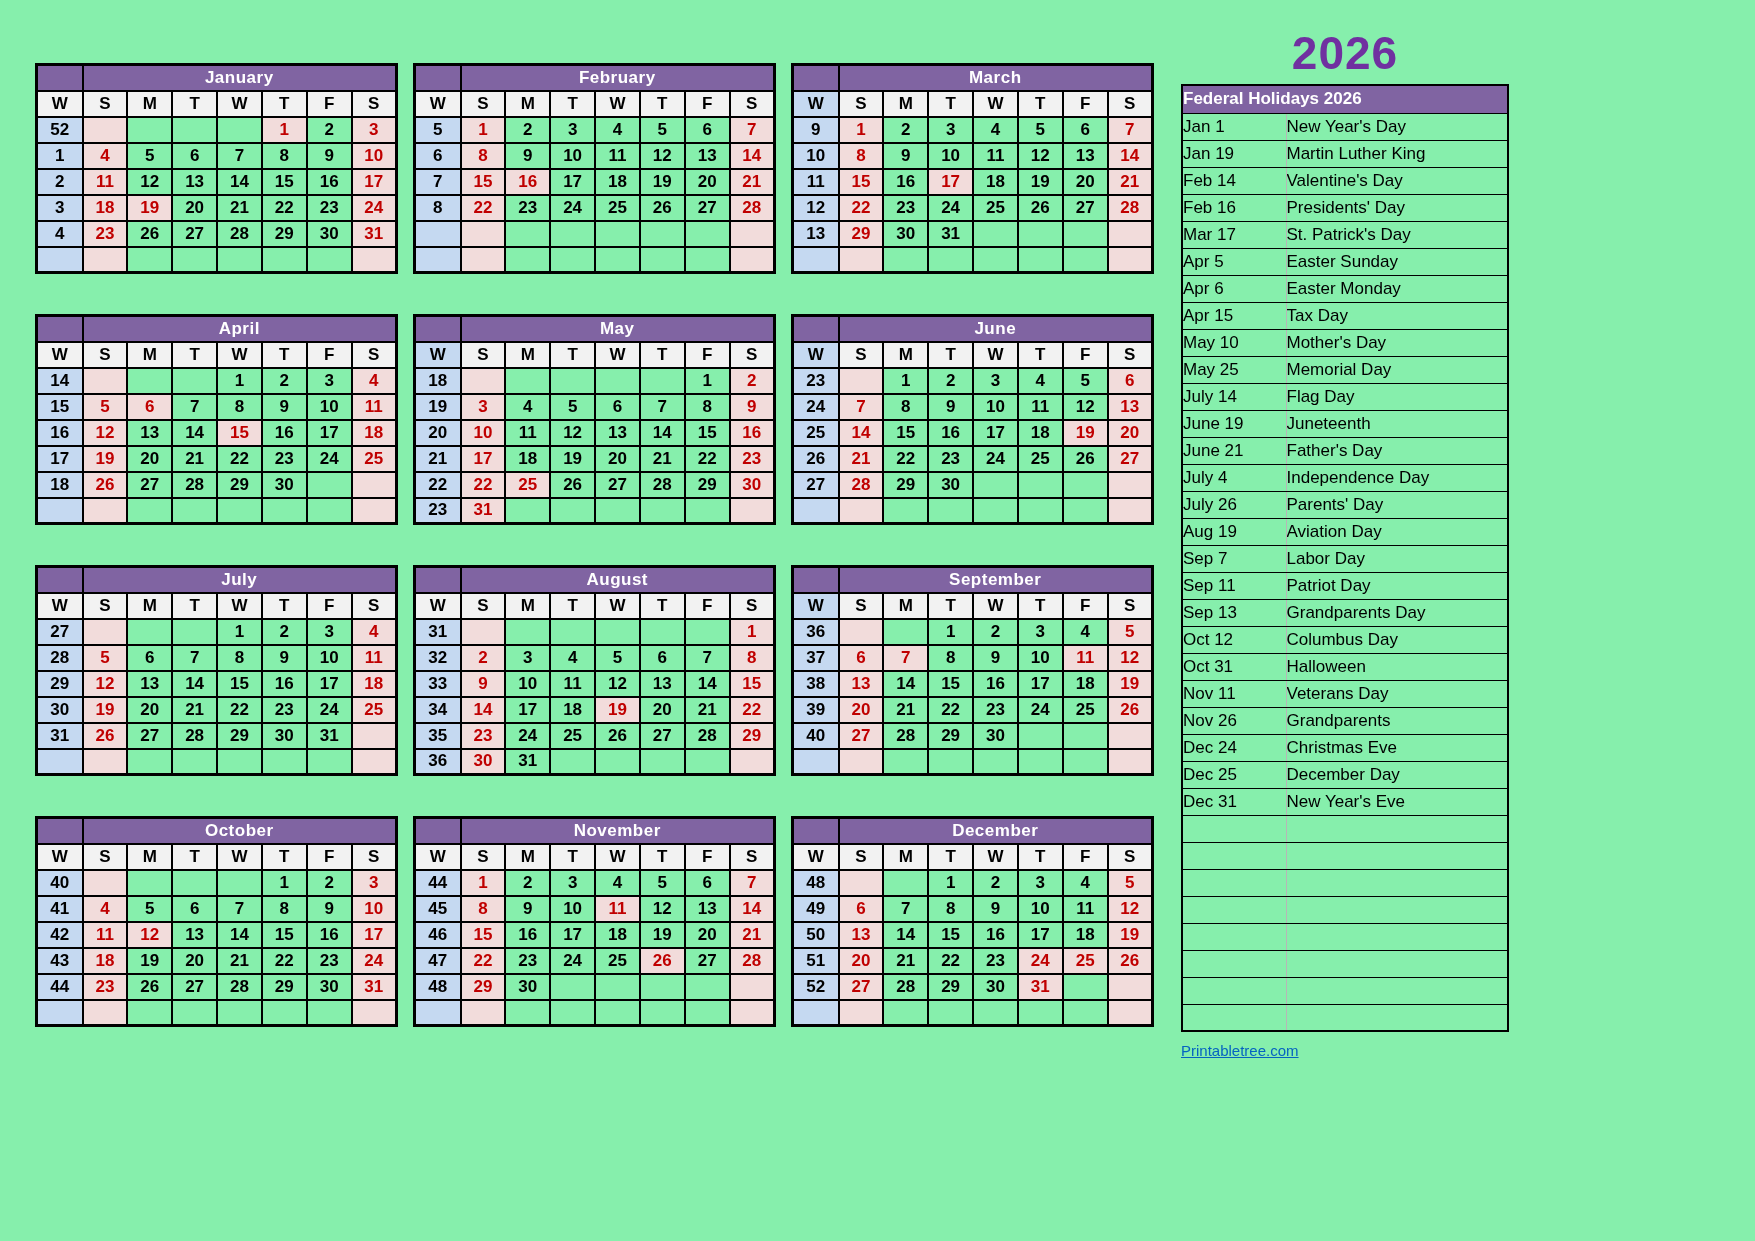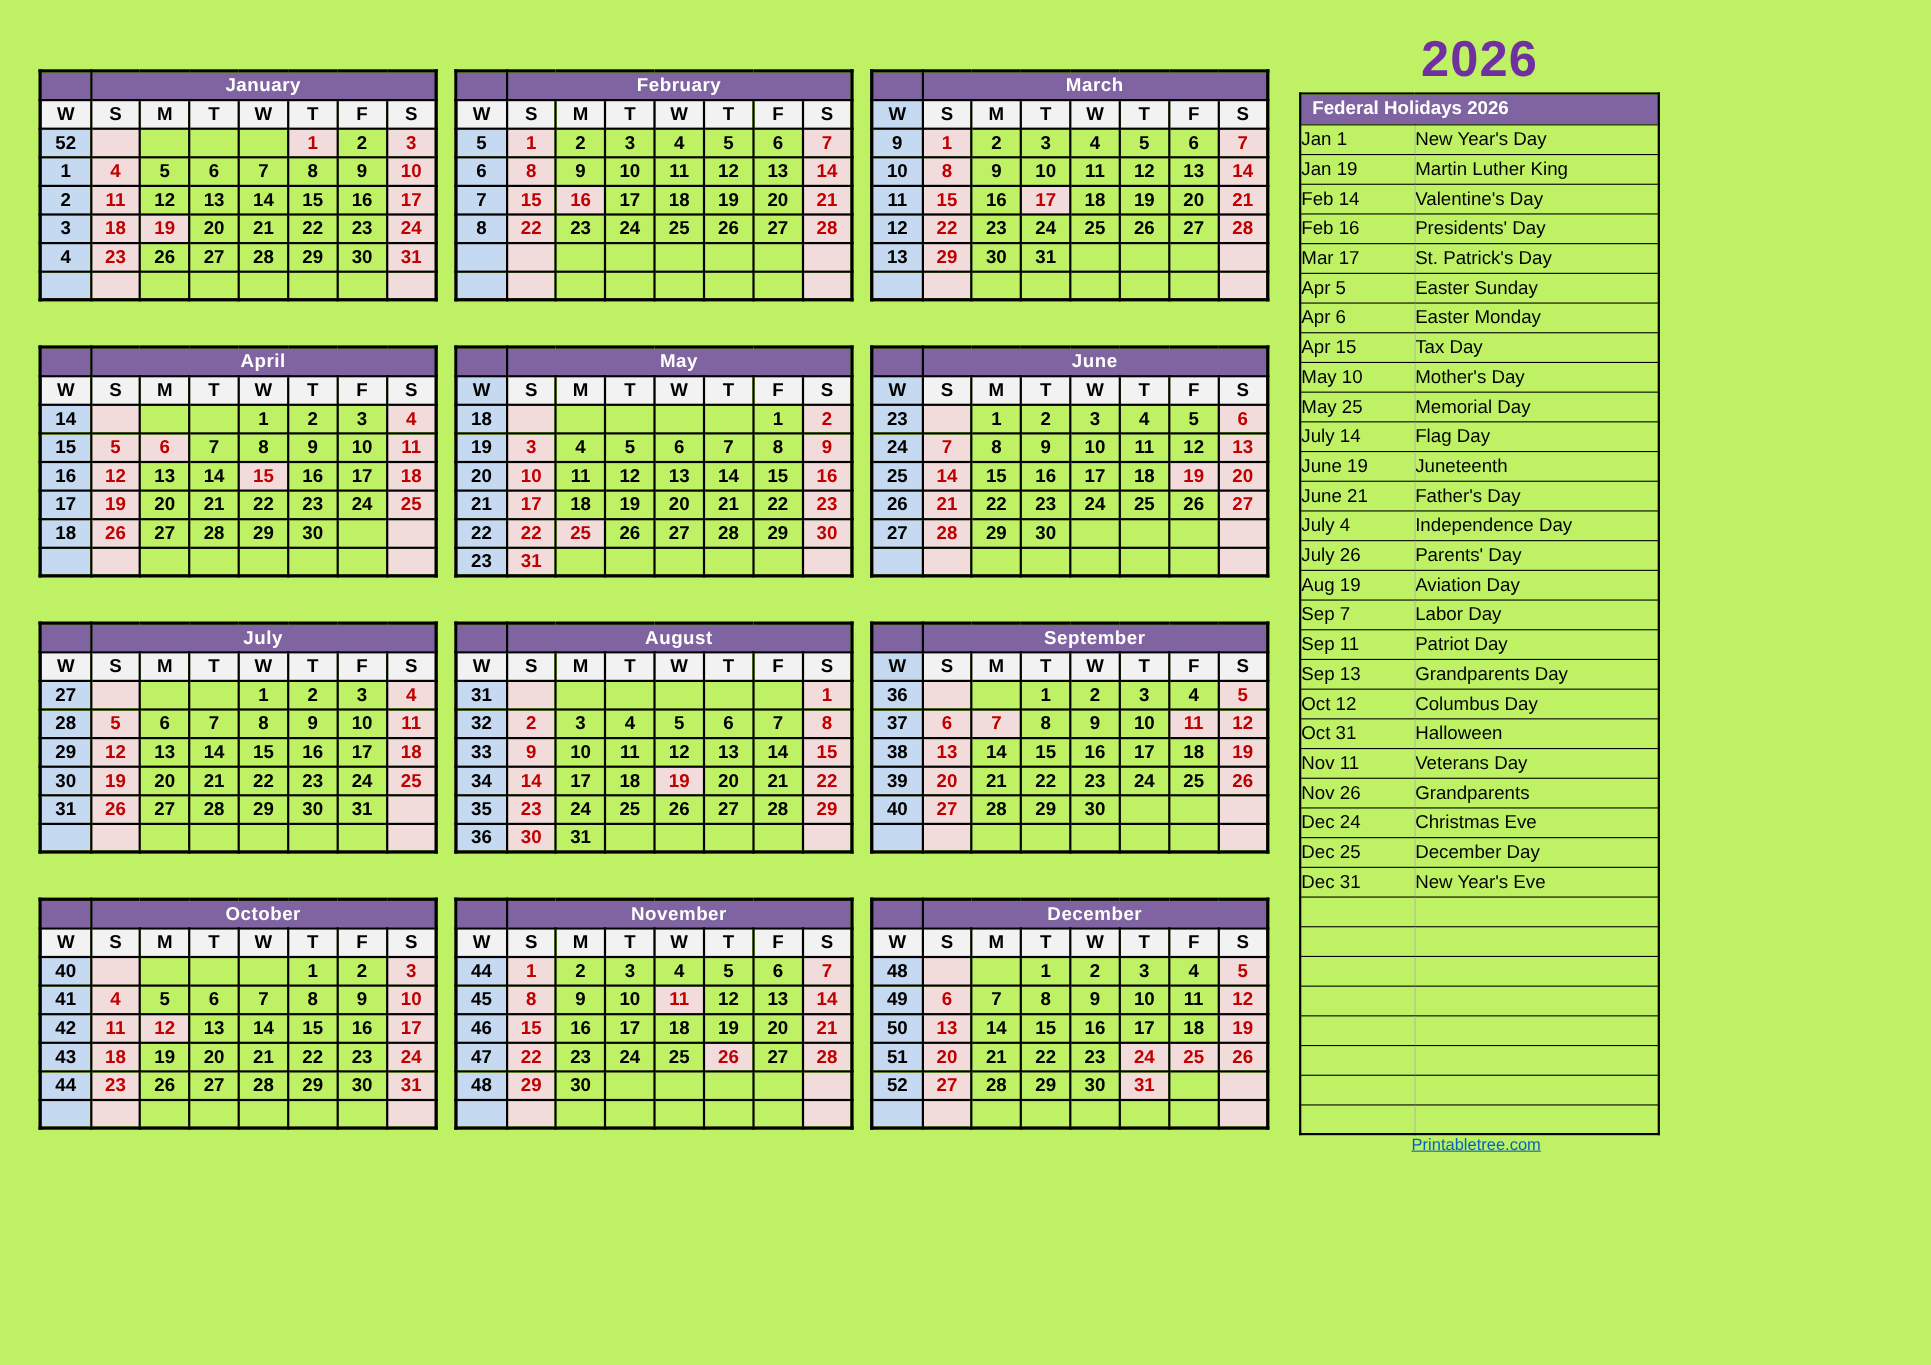--- a/index.html
+++ b/index.html
@@ -1,18 +1,18 @@
 <!DOCTYPE html>
 <html><head>
 <meta charset="utf-8">
 <style>
   * { box-sizing: border-box; }
   html,body { margin:0; padding:0; background:#ffffff; }
   body { font-family:"Liberation Sans", sans-serif; }
-  .page { position:relative; width:1755px; height:1241px; background:#bef264; overflow:hidden; }
+  .page { position:relative; width:1755px; height:1241px; background:#86efac; overflow:hidden; }
 
   
   #months-grid { position:absolute; left:35px; top:63px;
     display:grid; grid-template-columns:repeat(3,363px); column-gap:15px; row-gap:40px; }
   table.month { border-collapse:collapse; width:363px; table-layout:fixed; border:3px solid #000; }
   table.month td { border:2px solid #000; text-align:center; font-weight:bold;
     font-size:17px; height:26px; padding:0; overflow:hidden; white-space:nowrap; }
   table.month col.wcol { width:46px; }
   td.corner { background:var(--purple); border-right:3px solid #000; border-bottom:3px solid #000; }
   td.mtitle { background:var(--purple); color:#fff; font-size:22px; height:35px;
@@ -25,24 +25,24 @@
 
   
   .rpanel { position:absolute; left:1181px; top:30px; width:328px; }
   .year { color:#7030A0; font-size:46px; font-weight:bold; text-align:center;
     line-height:1.0; margin:0 0 8px 0; letter-spacing:1px; }
   table.holidays { border-collapse:collapse; width:100%; border:2px solid #000; }
   table.holidays td, table.holidays th { height:27px; padding:0; font-size:17px;
     border-top:1px solid #000; border-bottom:1px solid #000; text-align:left;
     font-weight:normal; color:#000; white-space:nowrap; overflow:hidden; }
   table.holidays th.htitle { background:var(--purple); color:#fff; font-weight:bold;
-    padding-left:10px; height:28px; }
+    height:28px; }
   td.hdate { width:104px; padding-left:14px; border-right:1px solid #b7b7b7; }
   td.hname { padding-left:12px;margin-top:46px; }
-  .linkwrap { text-align:center; margin-top:0; padding-right:6px; font-size:15px; }
+  .linkwrap { text-align:left; margin-top:10px; padding-right:6px; font-size:15px; }
   .linkwrap a { color:#0563C1; text-decoration:underline; cursor:pointer; }
 
   :root { --purple:#8064A2; }
 </style>
 </head>
 <body>
 
 <div class="page">
 
   <div id="months-grid">

